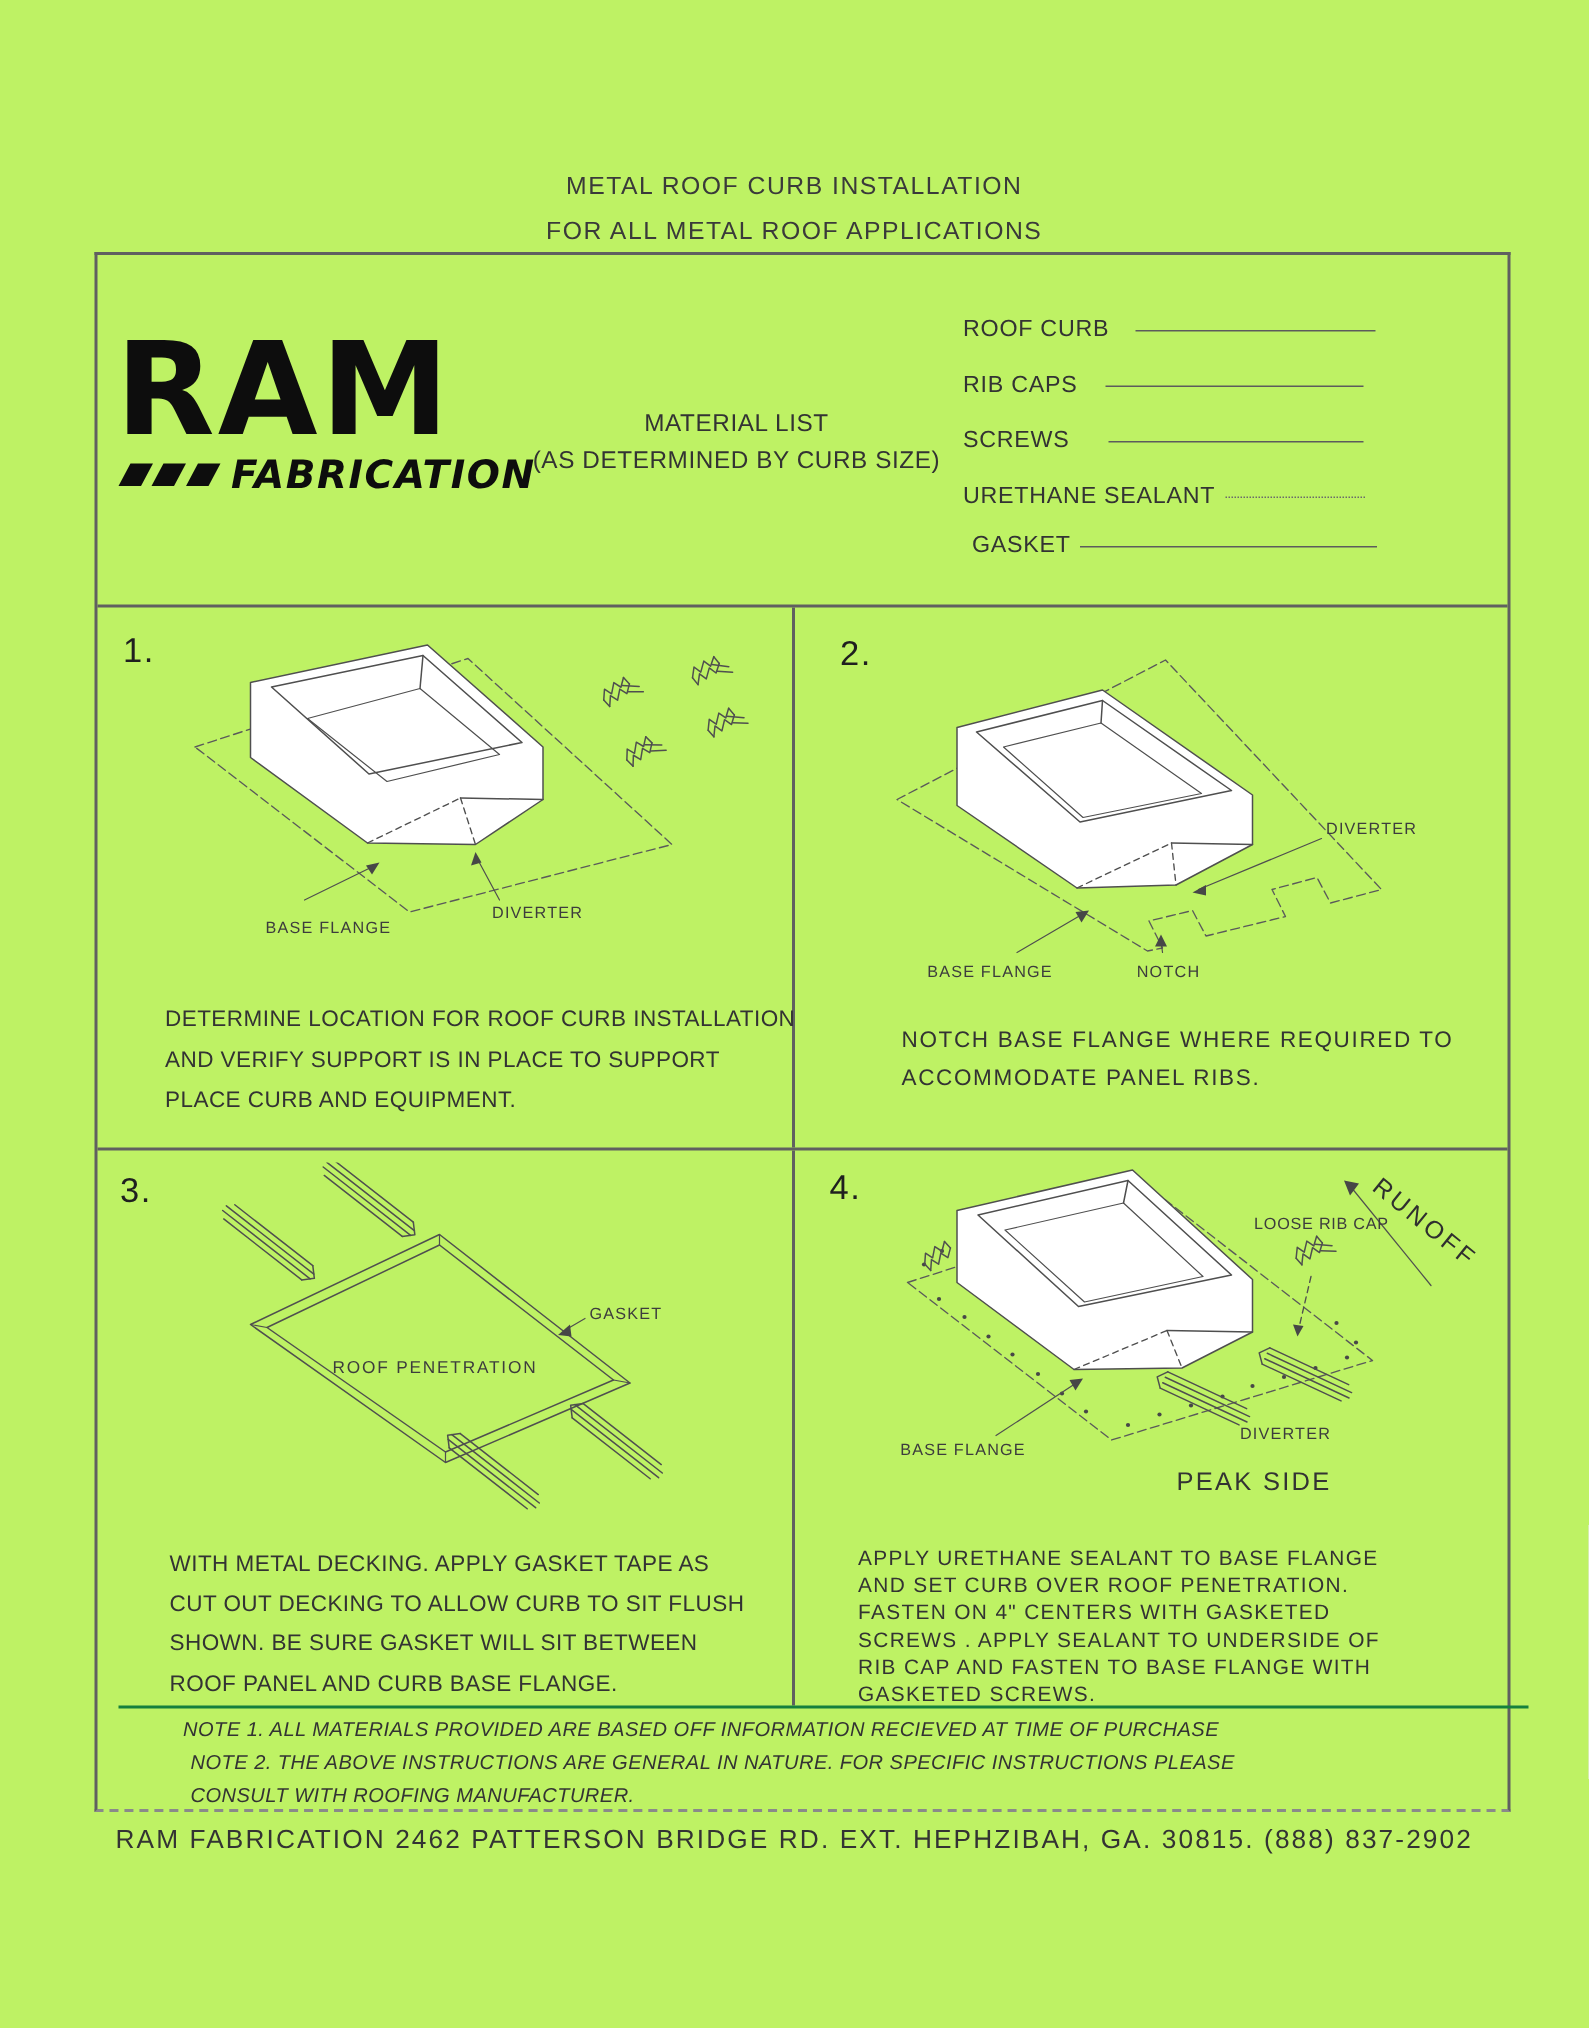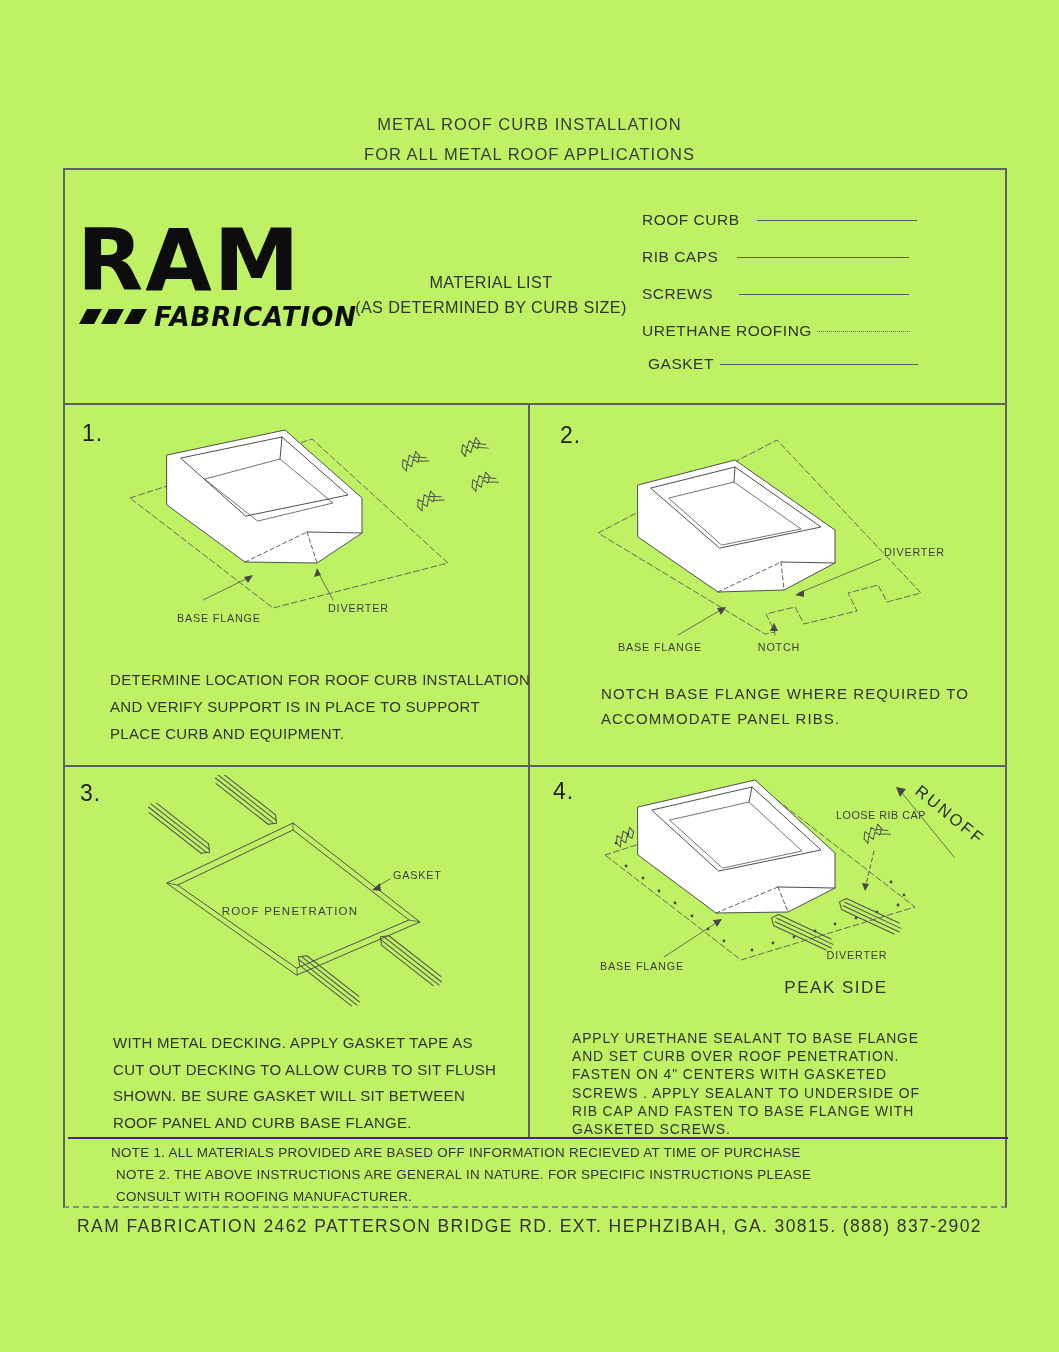--- a/index.html
+++ b/index.html
@@ -34,21 +34,21 @@
   .cell { position:relative; box-sizing:border-box; }
   .c1 { width:465px; border-right:2px solid #606060; }
   .c2 { width:475px; }
   .stepnum { position:absolute; font-size:23px; color:#1f1f1f; letter-spacing:1px; }
   .caption { position:absolute; font-size:15px; color:#333; white-space:nowrap; }
   .cap1 { left:45px; top:261px; line-height:27px; letter-spacing:0.3px; }
   .cap2 { left:71px; top:276px; line-height:25px; letter-spacing:1.1px; }
   .cap3 { left:48px; top:263px; line-height:26.5px; letter-spacing:0.3px; }
   .cap4 { left:42px; top:262px; line-height:18.2px; font-size:13.9px; letter-spacing:0.9px; }
   
-  .nsec { position:absolute; left:3px; top:967px; width:940px; height:67px; border-top:2px solid #4c1d95; box-sizing:border-box; }
+  .nsec { position:absolute; left:14px; top:967px; width:940px; height:67px; border-top:2px solid #15803d; box-sizing:border-box;font-style:italic; }
   .note { position:absolute; font-size:13.4px; letter-spacing:0.3px; color:#333; white-space:nowrap; }
   .footer { position:absolute; top:1216px; left:0; width:1059px; text-align:center;
     font-size:17.5px; letter-spacing:1.4px; color:#333; }
   
   .diag { position:absolute; }
   .diag polygon, .diag polyline, .diag line, .diag path {
     fill:none; stroke:#4f4f4f; stroke-width:1; stroke-linejoin:round; stroke-linecap:round; }
   .diag .fillw { fill:#ffffff; }
   .diag .dash { stroke-dasharray:6 3; stroke-width:0.9; stroke:#5a5a5a; }
   .diag .hid { stroke-dasharray:4 3; stroke-width:0.9; }
@@ -90,21 +90,21 @@
 
       <div class="mat-label" style="left:577px; top:41px">ROOF CURB</div>
       <div class="mat-line" style="left:692px; top:50px; width:160px"></div>
 
       <div class="mat-label" style="left:577px; top:78px">RIB CAPS</div>
       <div class="mat-line" style="left:672px; top:87px; width:172px"></div>
 
       <div class="mat-label" style="left:577px; top:115px">SCREWS</div>
       <div class="mat-line" style="left:674px; top:124px; width:170px"></div>
 
-      <div class="mat-label" style="left:577px; top:152px">URETHANE ROOFING</div>
+      <div class="mat-label" style="left:577px; top:152px">URETHANE SEALANT</div>
       <div class="mat-line dotted" style="left:752px; top:161px; width:93px"></div>
 
       <div class="mat-label" style="left:583px; top:185px">GASKET</div>
       <div class="mat-line" style="left:655px; top:194px; width:198px"></div>
     </div>
 
     <div class="grow row1">
 
       <div class="cell c1">
         <div class="stepnum" style="left:17px; top:15px">1.</div>

